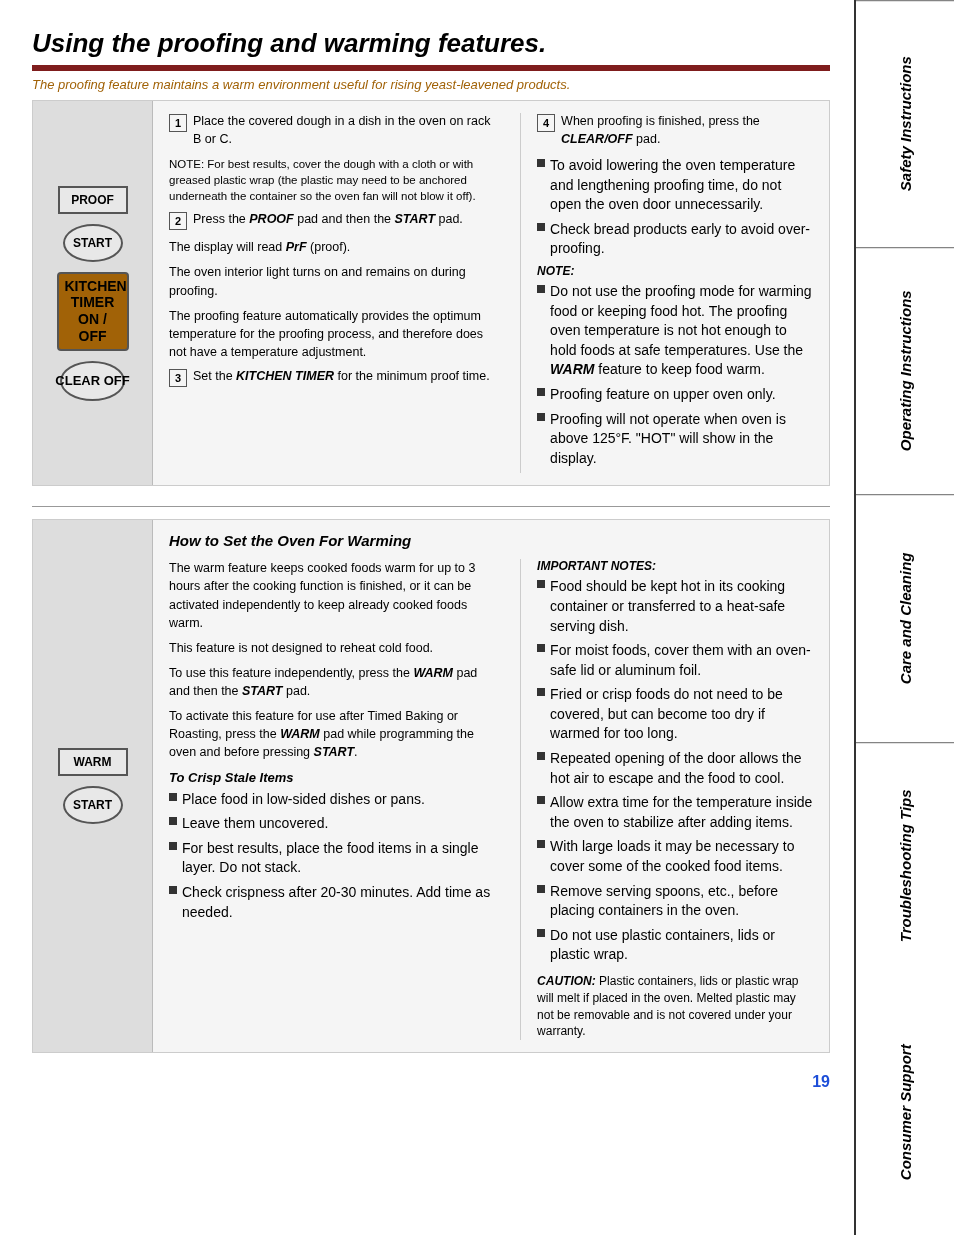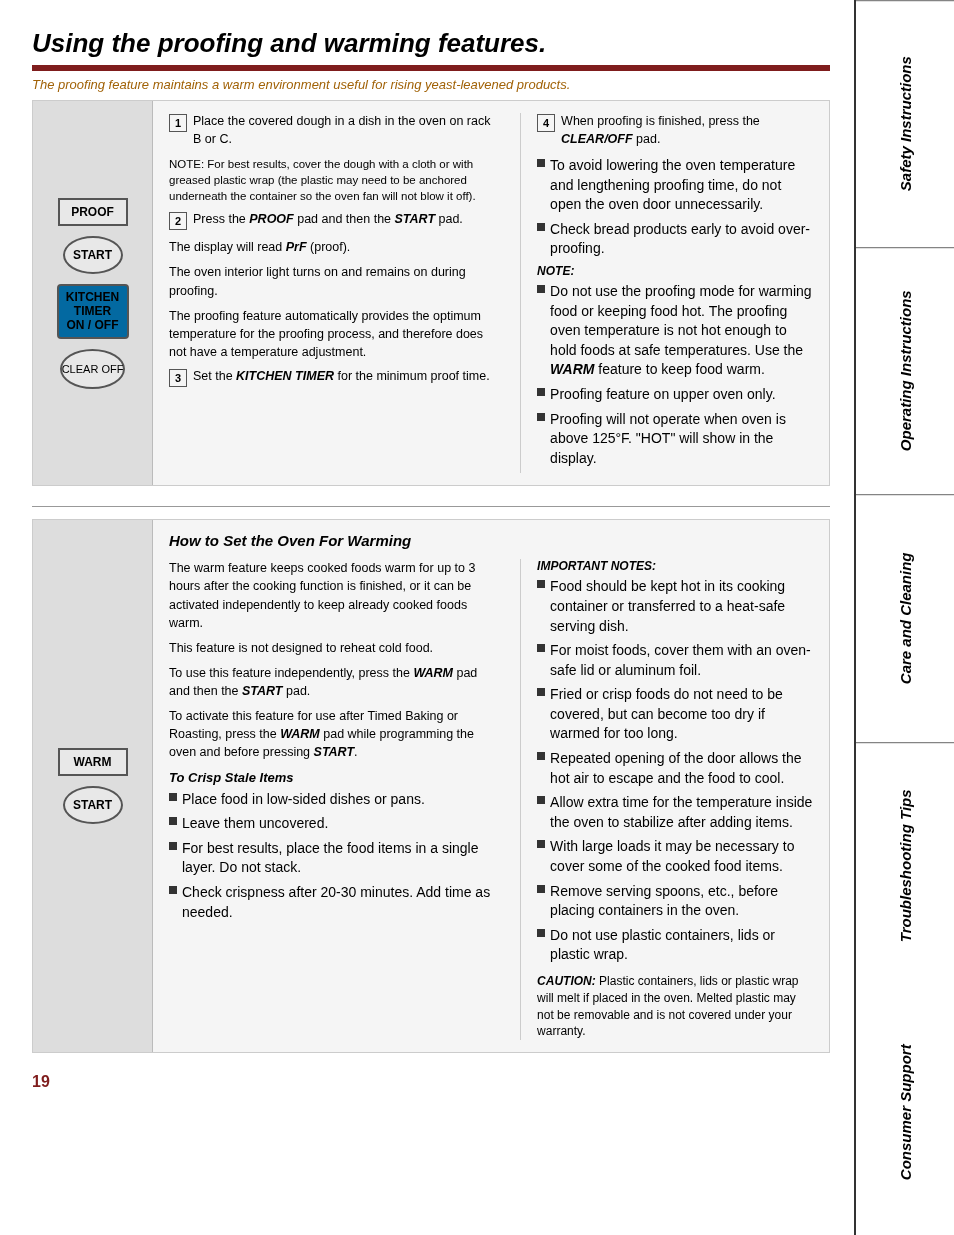--- a/index.html
+++ b/index.html
@@ -115,24 +115,24 @@
       width: 60px;
       height: 38px;
       display: flex;
       align-items: center;
       justify-content: center;
       cursor: pointer;
     }
 
     .oven-button-small {
       border: 2px solid #555;
-      background: #0369a1;
+      background: #a16207;
       border-radius: 4px;
       padding: 4px 6px;
-      font-size: 12px;
+      font-size: 14px;
       font-weight: bold;
       text-align: center;
       width: 72px;
       line-height: 1.2;
       cursor: pointer;
     }
 
     .section-content {
       flex: 1;
       padding: 12px 16px;
@@ -235,25 +235,25 @@
 
     
     .section-warming {
       display: flex;
       flex-direction: row;
       border: 1px solid #ccc;
       background: #f5f5f5;
     }
 
     .page-num {
-      text-align: left;
+      text-align: right;
       font-size: 16px;
       font-weight: bold;
       margin-top: 20px;
-      color: #7f1d1d;
+      color: #1d4ed8;
     }
 
     .caution-text {
       font-size: 12px;
       line-height: 1.4;
       margin-top: 8px;
     }
 
     .subsection-title {
       font-size: 13px;
@@ -271,21 +271,21 @@
   <div class="page-title">Using the proofing and warming features.</div>
   <div class="subtitle">The proofing feature maintains a warm environment useful for rising yeast-leavened products.</div>
 
   <div class="section-proofing">
 
     <div class="button-panel">
       <div class="oven-button">PROOF</div>
       <div class="oven-button-round">START</div>
       <div class="oven-button-small">KITCHEN TIMER ON / OFF</div>
       <div class="oven-button-round" style="width:65px;height:40px;font-size:11px;flex-direction:column;gap:0;">
-        <span style="font-size:11px;font-weight:normal;white-space:pre;">CLEAR OFF</span>
+        <span style="font-size:13px;font-weight:bold;white-space:pre;">CLEAR OFF</span>
       </div>
     </div>
 
     <div class="section-content">
 
       <div class="two-col">
         <div class="col-left">
 
           <div class="step-item">
             <div class="step-num">1</div>

